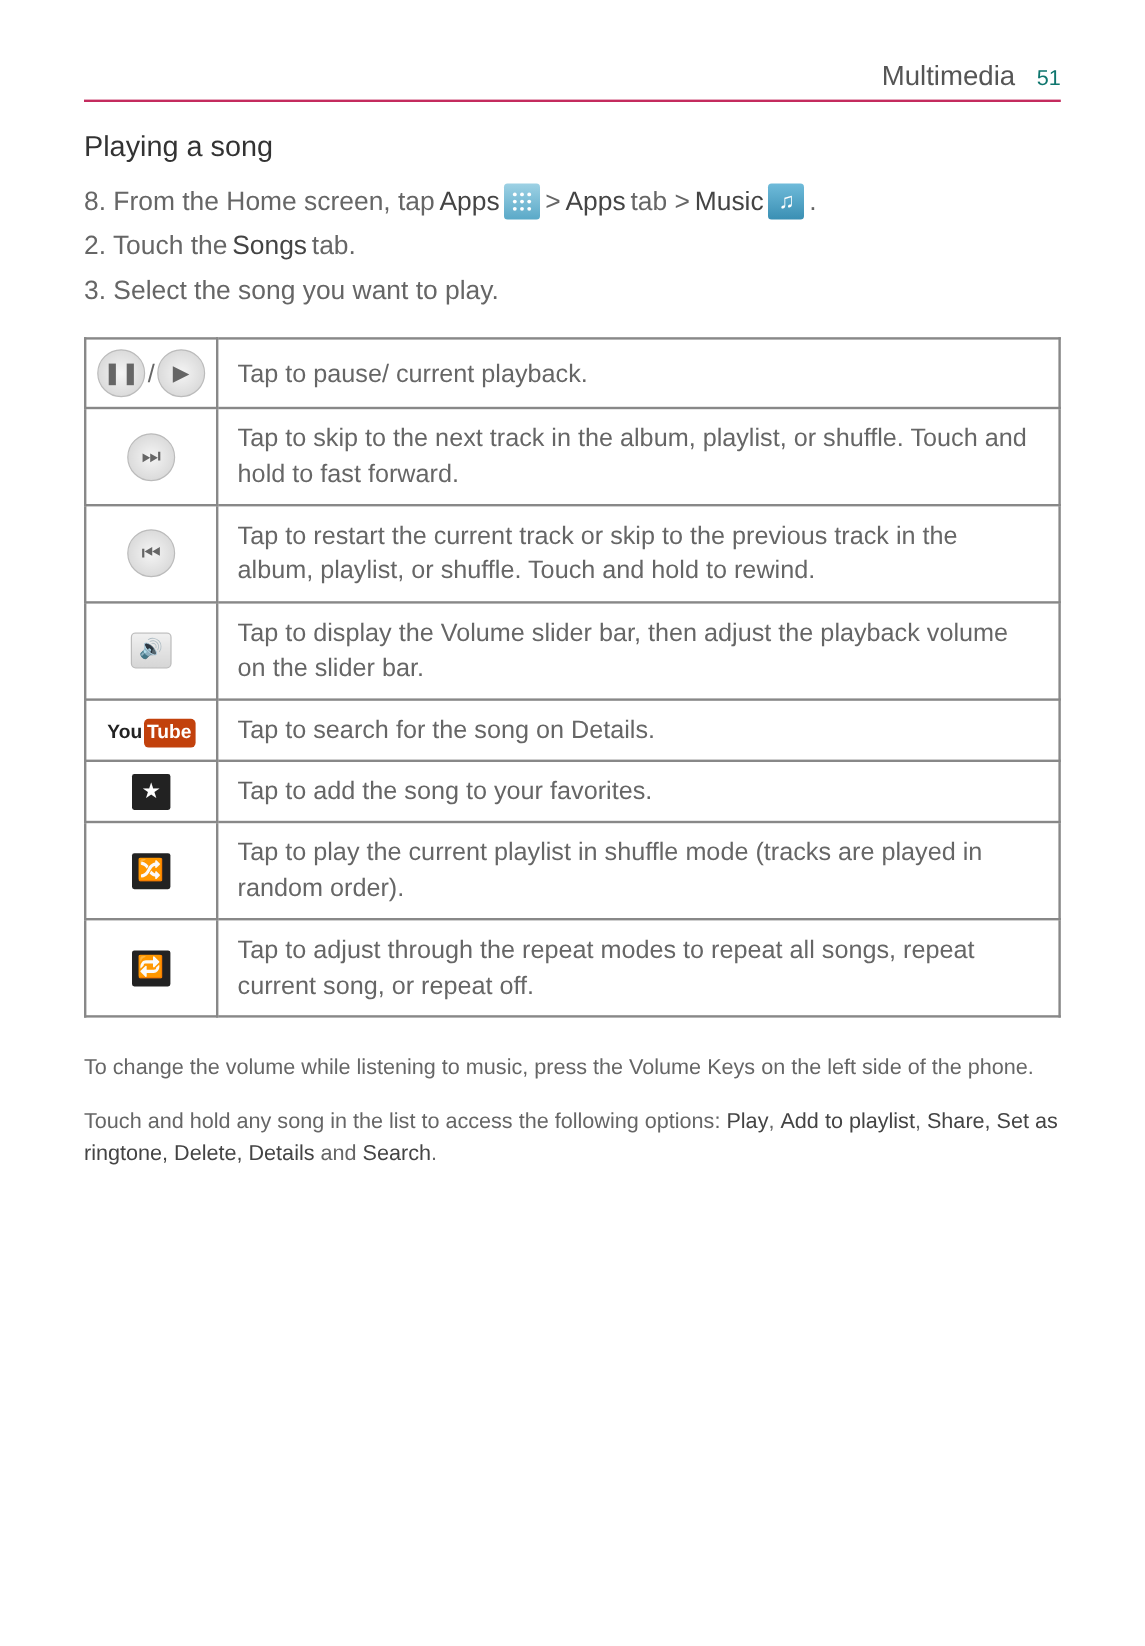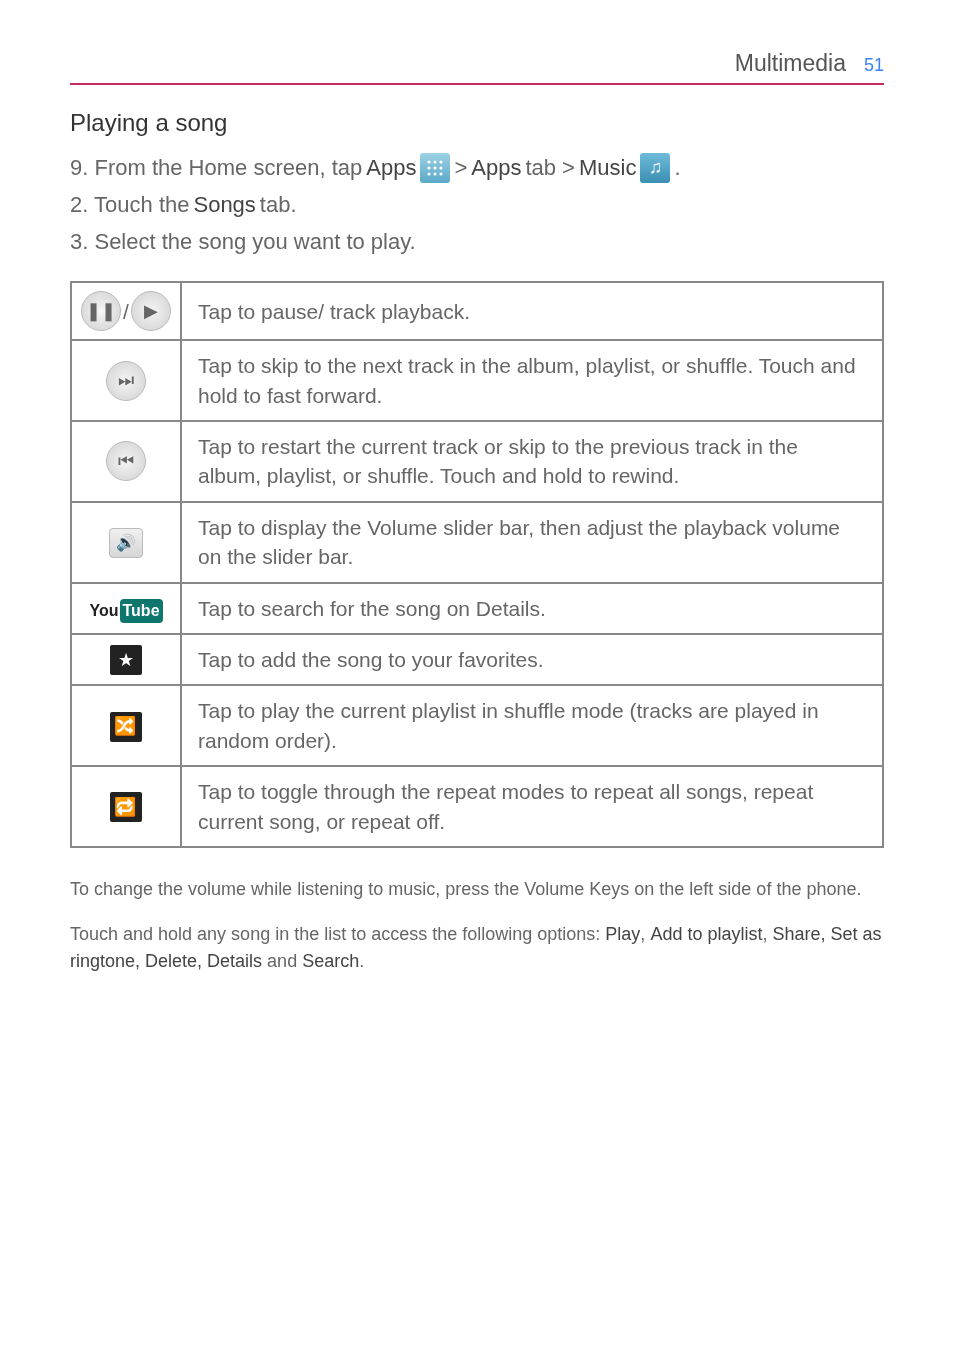--- a/index.html
+++ b/index.html
@@ -21,21 +21,21 @@
       padding-bottom: 6px;
       margin-bottom: 24px;
     }
     .header-title {
       font-size: 23px;
       color: #555;
       font-weight: 400;
     }
     .header-page {
       font-size: 18px;
-      color: #3b82f6;
+      color: #0f766e;
       font-weight: 400;
     }
     .section-heading {
       font-size: 24px;
       color: #333;
       font-weight: 500;
       margin-bottom: 14px;
     }
     .step-line {
       font-size: 22px;
@@ -92,21 +92,21 @@
     }
     .icon-plain {
       width: 34px; height: 24px; color: #333; font-size: 20px;
     }
     .youtube-pill {
       display: inline-flex; align-items: center; gap: 1px;
       font-size: 16px; font-weight: bold;
       color: #222;
     }
     .youtube-pill .tube {
-      background: #0f766e; color: #fff; border-radius: 4px;
+      background: #c2410c; color: #fff; border-radius: 4px;
       padding: 1px 3px;
     }
     table.controls {
       width: 100%;
       border-collapse: collapse;
       margin: 22px 0 28px 0;
     }
     table.controls td {
       border: 2px solid #888;
       padding: 10px 16px;
@@ -126,21 +126,21 @@
 <body>
 
 <div class="header-row">
   <span class="header-title">Multimedia</span>
   <span class="header-page">51</span>
 </div>
 
 <div class="section-heading">Playing a song</div>
 
 <div class="step-line">
-  <span>9.  From the Home screen, tap </span>
+  <span>8.  From the Home screen, tap </span>
   <span class="bold">Apps</span>
   <span class="icon-box icon-apps">
     <svg width="18" height="18" viewBox="0 0 18 18">
         <g fill="#fff">
           <circle cx="3" cy="3" r="1.6"></circle>
           <circle cx="9" cy="3" r="1.6"></circle>
           <circle cx="15" cy="3" r="1.6"></circle>
           <circle cx="3" cy="9" r="1.6"></circle>
           <circle cx="9" cy="9" r="1.6"></circle>
           <circle cx="15" cy="9" r="1.6"></circle>
@@ -171,21 +171,21 @@
 <table class="controls">
   <tbody>
       <tr>
     <td class="icon-cell">
       <span class="pair">
         <span class="icon-box icon-gray-round">❚❚</span>
         <span>/</span>
         <span class="icon-box icon-gray-round">▶</span>
       </span>
     </td>
-    <td>Tap to pause/ track playback.</td>
+    <td>Tap to pause/ current playback.</td>
   </tr>
   <tr>
     <td class="icon-cell">
       <span class="icon-box icon-gray-round">⏭</span>
     </td>
     <td>Tap to skip to the next track in the album, playlist, or shuffle. Touch and hold to fast forward.</td>
   </tr>
   <tr>
     <td class="icon-cell">
       <span class="icon-box icon-gray-round">⏮</span>
@@ -216,21 +216,21 @@
   <tr>
     <td class="icon-cell">
       <span class="icon-box icon-dark">🔀</span>
     </td>
     <td>Tap to play the current playlist in shuffle mode (tracks are played in random order).</td>
   </tr>
   <tr>
     <td class="icon-cell">
       <span class="icon-box icon-dark">🔁</span>
     </td>
-    <td>Tap to toggle through the repeat modes to repeat all songs, repeat current song, or repeat off.</td>
+    <td>Tap to adjust through the repeat modes to repeat all songs, repeat current song, or repeat off.</td>
   </tr>
 </tbody>
   </table>
 
 <p class="body-text">To change the volume while listening to music, press the Volume Keys on the left side of the phone.</p>
 
 <p class="body-text">
   <span>Touch and hold any song in the list to access the following options: </span><span class="bold">Play</span><span>, </span><span class="bold">Add to playlist</span><span>, </span><span class="bold">Share, Set as ringtone, Delete, Details</span><span> and </span><span class="bold">Search</span><span>.</span>
 </p>
 

